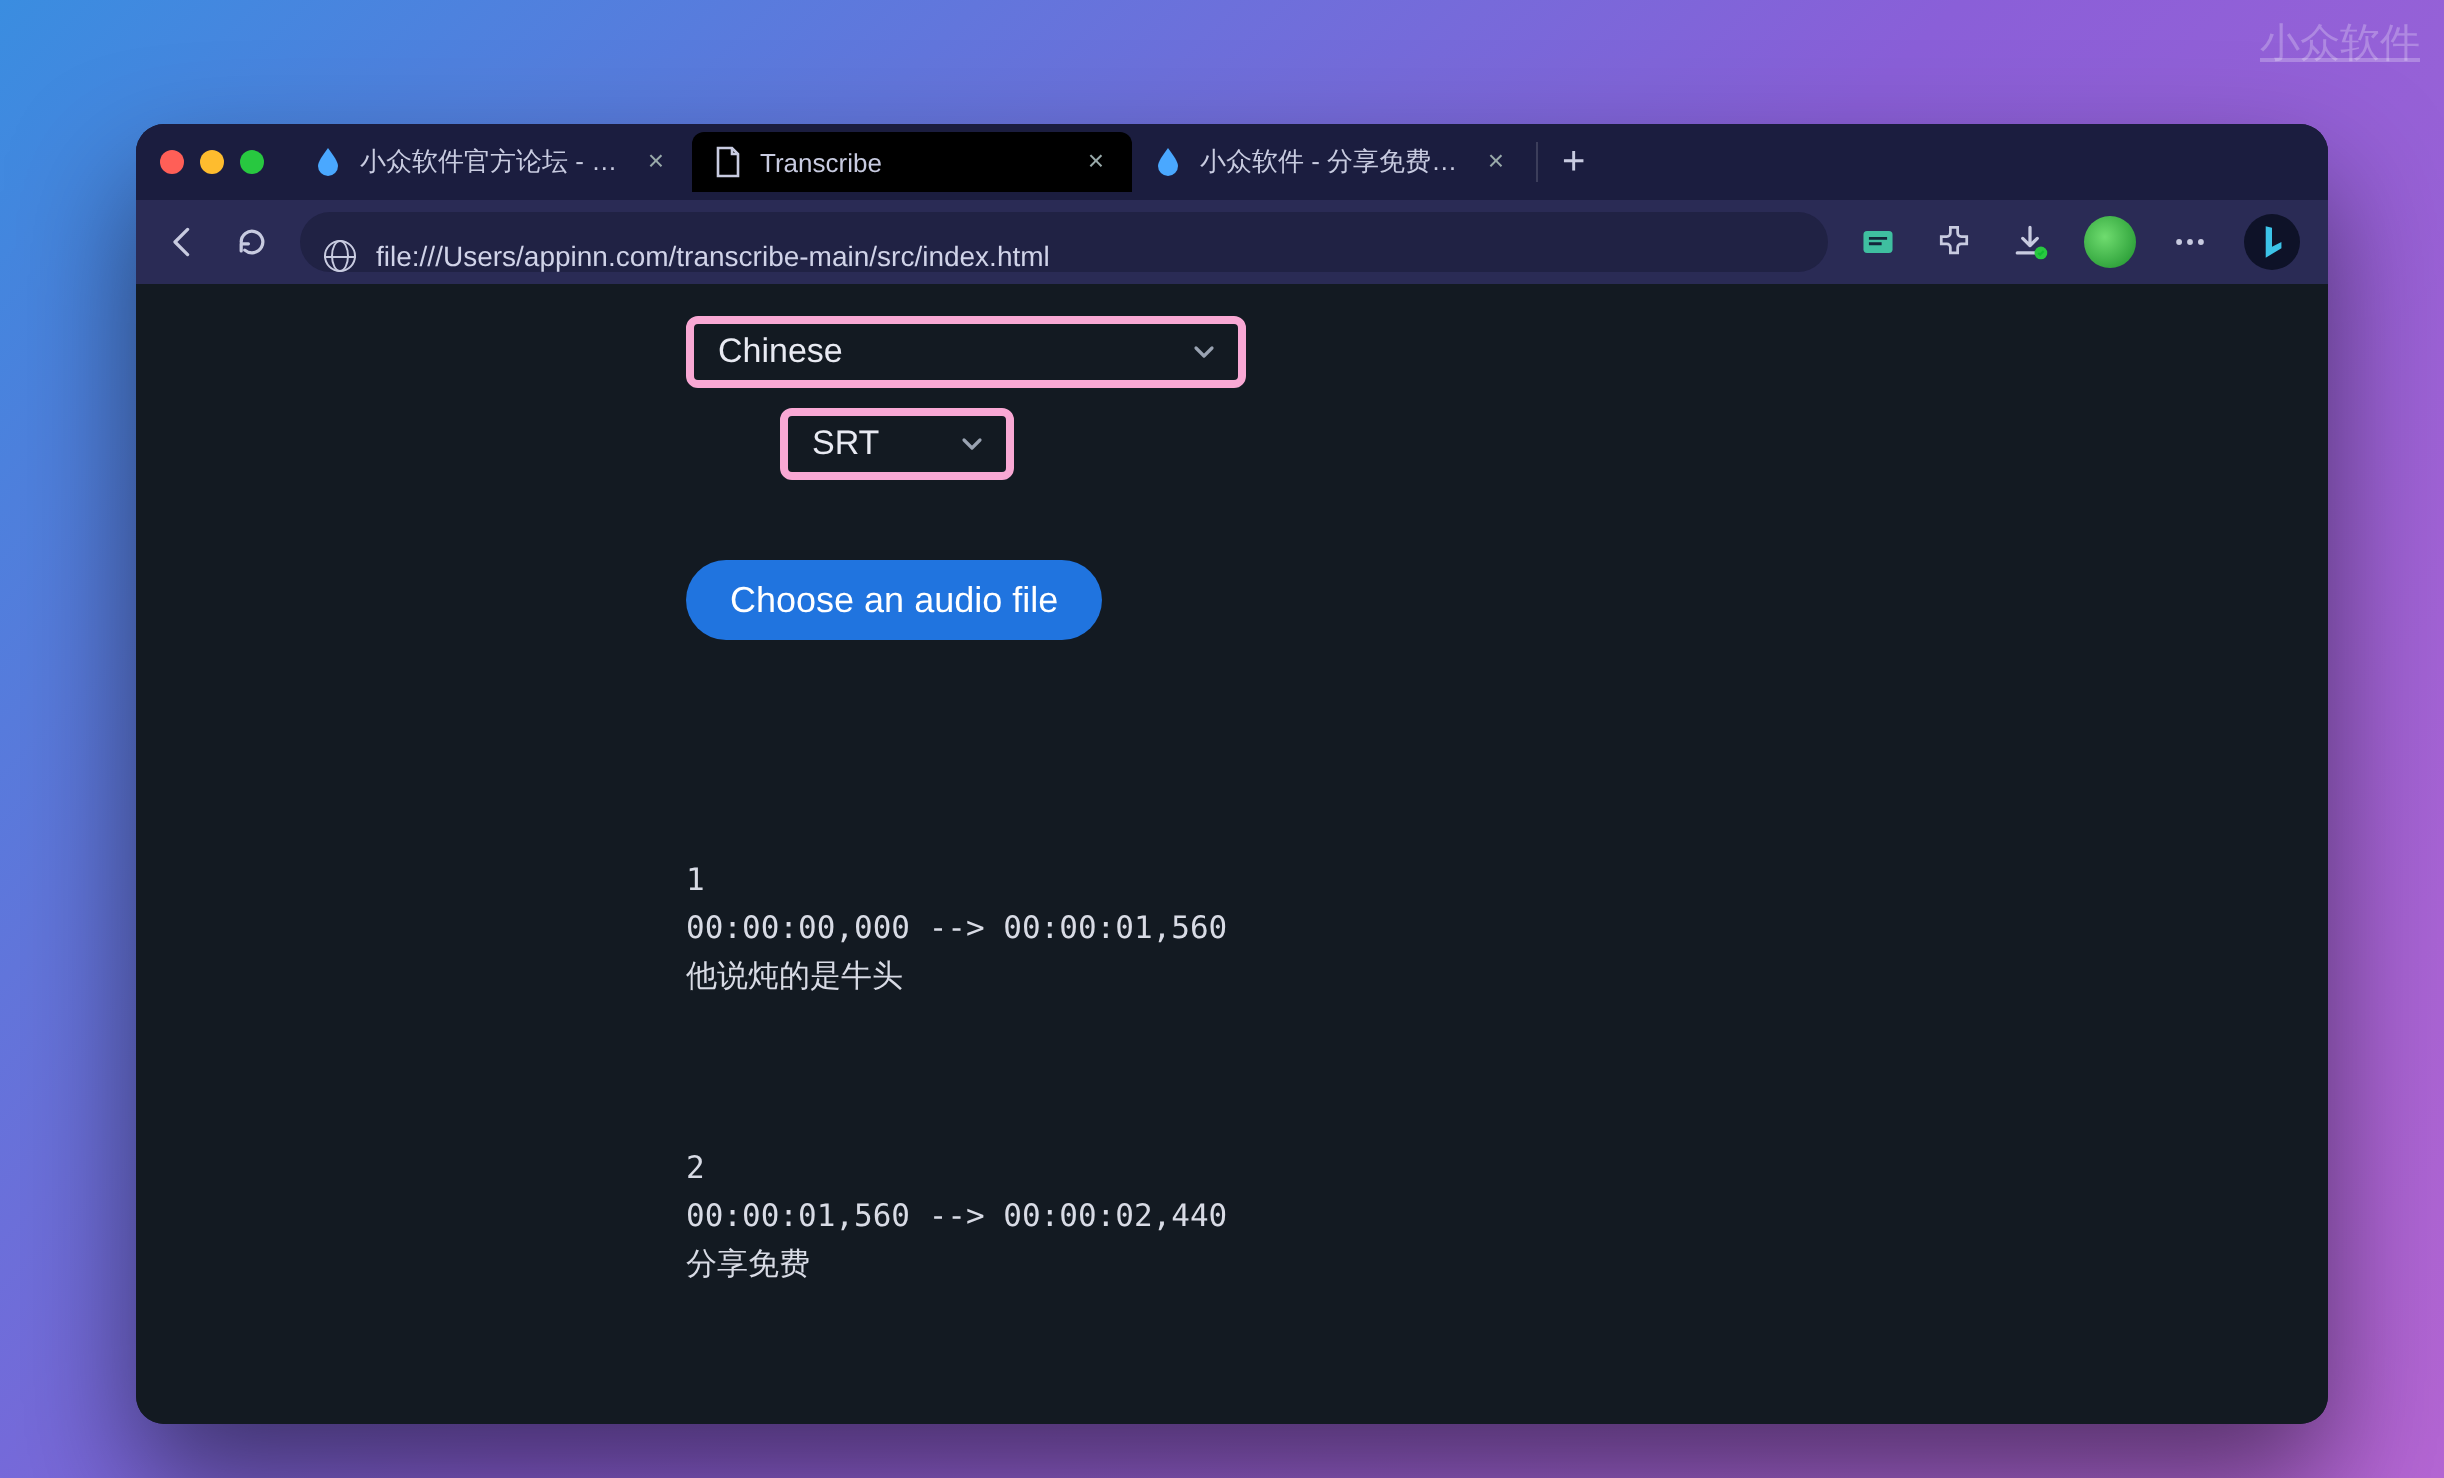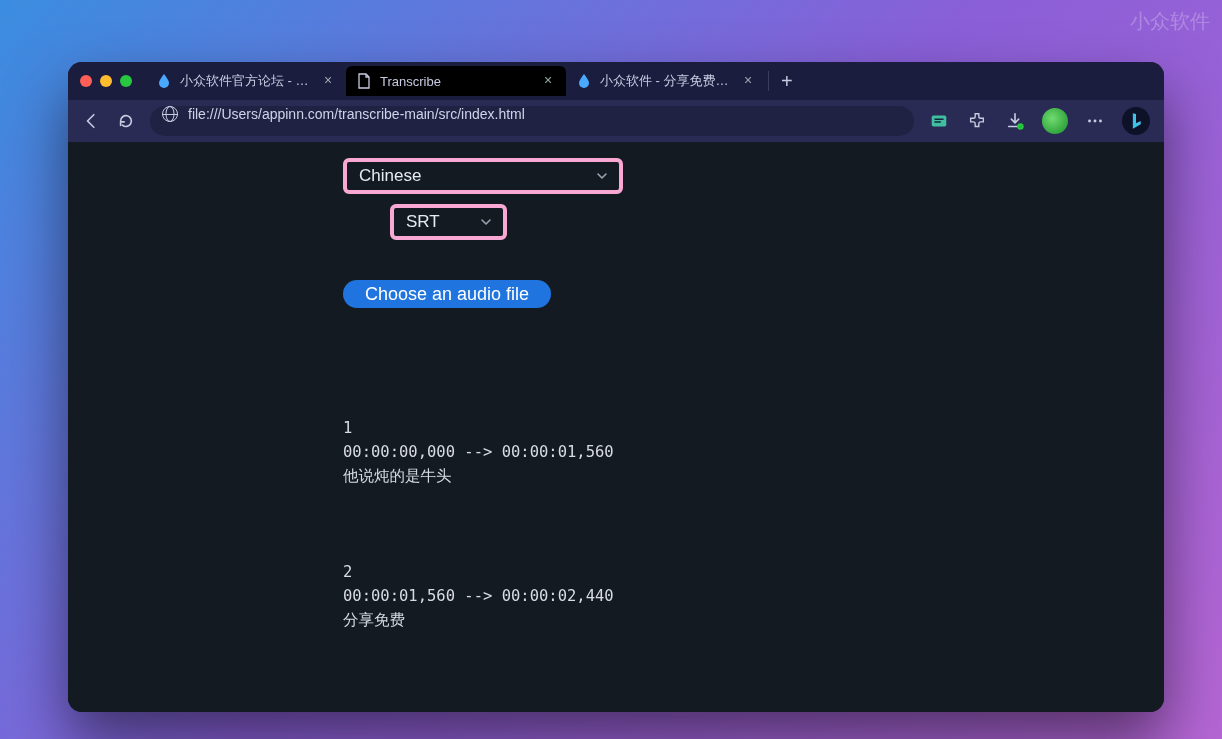--- a/index.html
+++ b/index.html
@@ -11,20 +11,21 @@
   position: relative;
   overflow: hidden;
 }
 .watermark {
   position: absolute;
   top: 8px;
   right: 12px;
   color: rgba(255,255,255,0.25);
   font-size: 20px;
   pointer-events: none;
+  text-decoration: underline;
 }
 .window {
   position: absolute;
   top: 62px;
   left: 68px;
   width: 1096px;
   height: 650px;
   background: #1e1e30;
   border-radius: 14px;
   overflow: hidden;
@@ -101,21 +102,21 @@
   width: 20px; height: 20px;
   display: inline-flex; align-items: center; justify-content: center;
   cursor: pointer;
 }
 .urlbar {
   flex: 1;
   height: 30px;
   background: rgba(10,12,30,0.3);
   border-radius: 15px;
   display: flex;
-  align-items: flex-start;
+  align-items: flex-end;
   padding: 0 12px;
   color: #d0d3e8;
   font-size: 14px;
   gap: 10px;
 }
 .urlbar .globe {
   width: 16px; height: 16px; border: 1.5px solid #c8cbe0; border-radius: 50%;
   position: relative; flex-shrink: 0;
 }
 .urlbar .globe::before {
@@ -173,21 +174,21 @@
   cursor: pointer;
 }
 .select.wide { width: 280px; }
 .select.narrow { width: 117px; margin-left: 47px; }
 .select .chev {
   position: absolute; right: 10px; top: 50%; transform: translateY(-50%);
   width: 14px; height: 14px; display: inline-flex;
 }
 .choose-btn {
   margin-top: 30px;
-  height: 28px;
+  height: 40px;
   padding: 0 22px;
   background: #2074df;
   color: #fff;
   border: none;
   border-radius: 22px;
   font-size: 18px;
   cursor: pointer;
 }
 .srt {
   margin-top: 60px;

